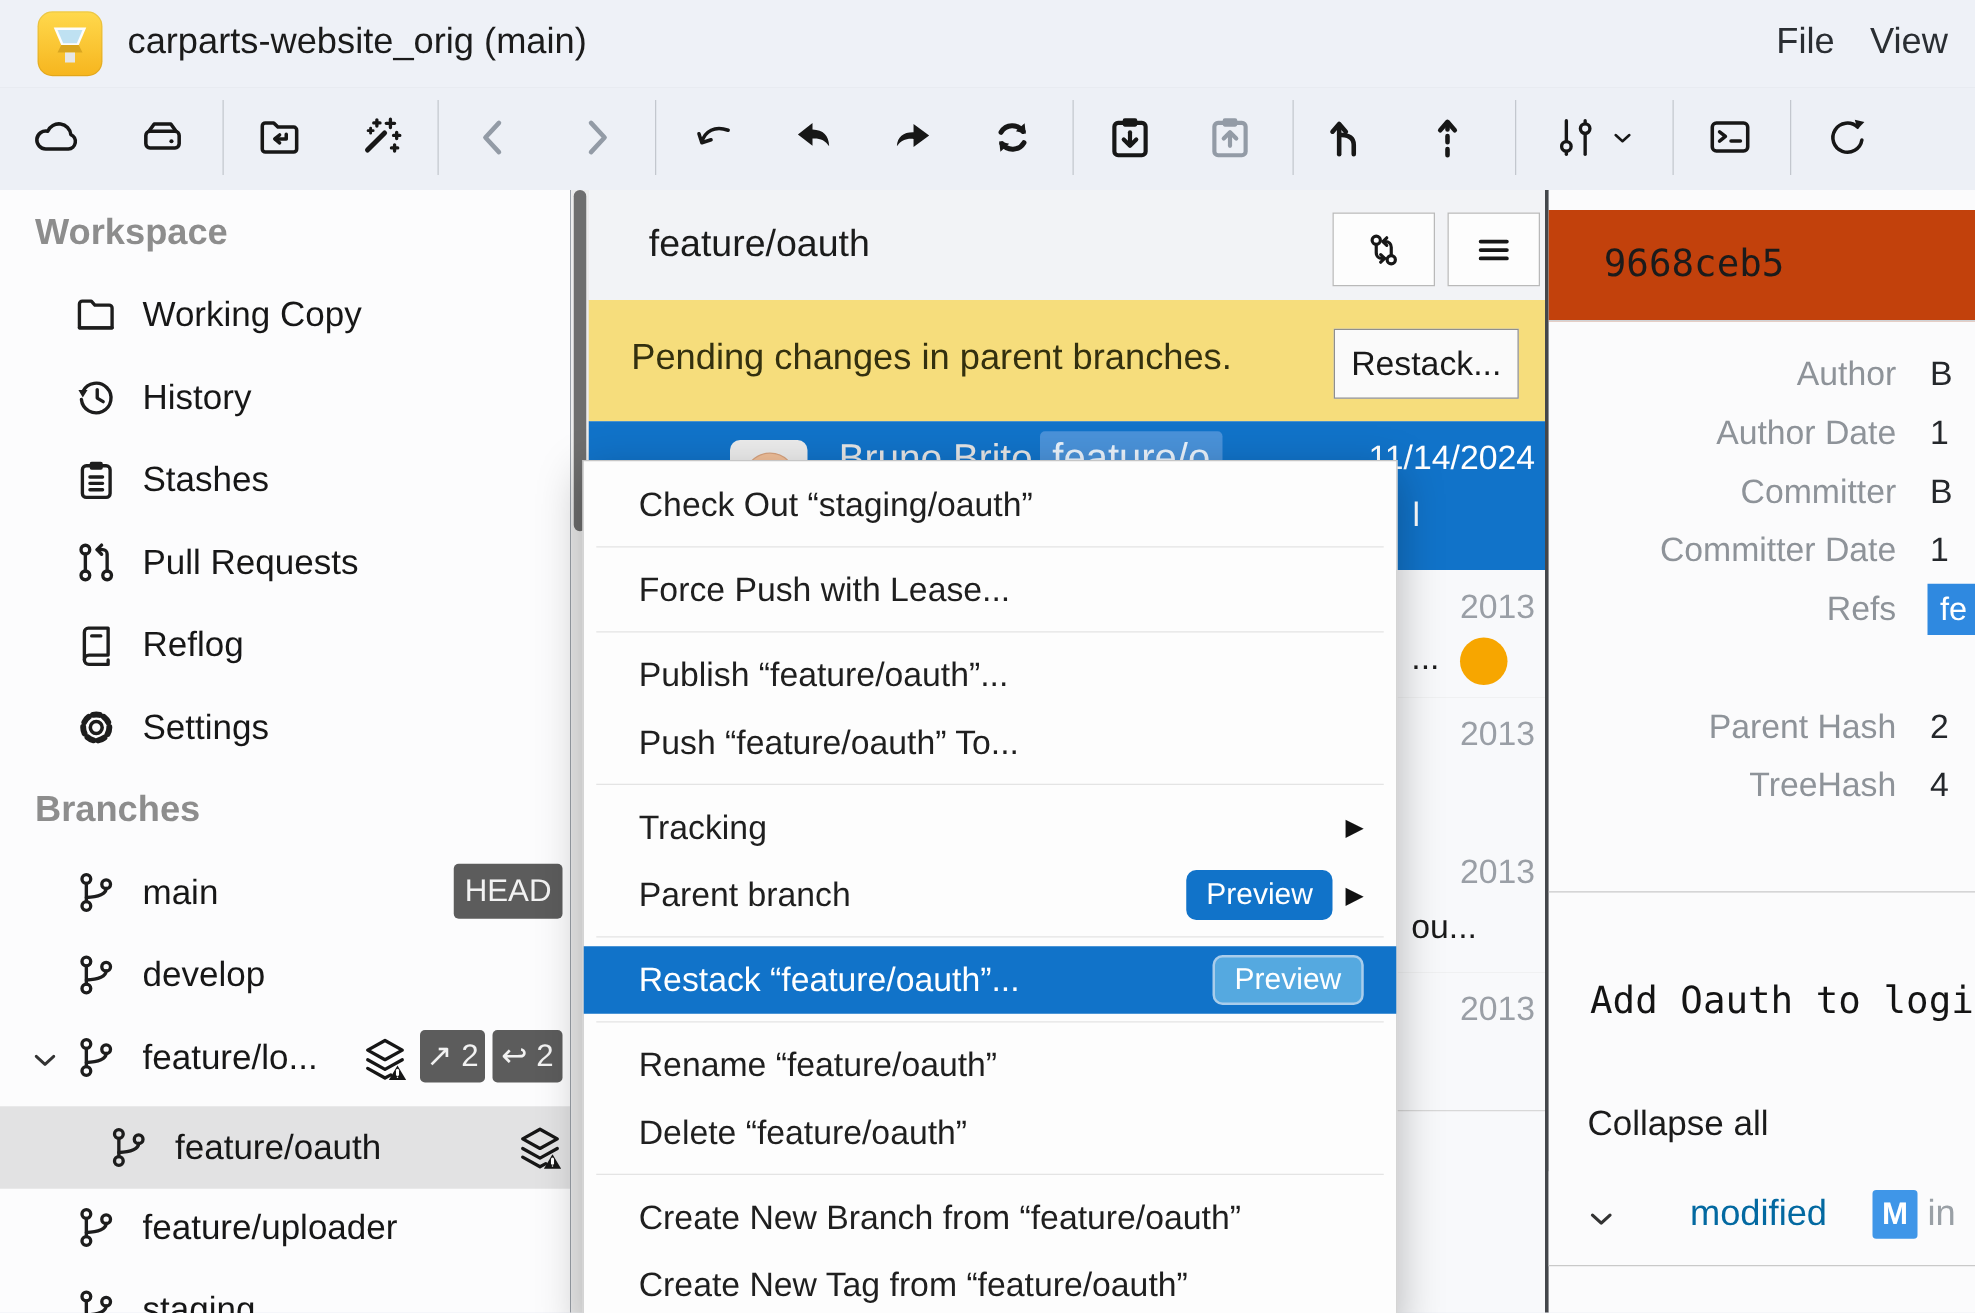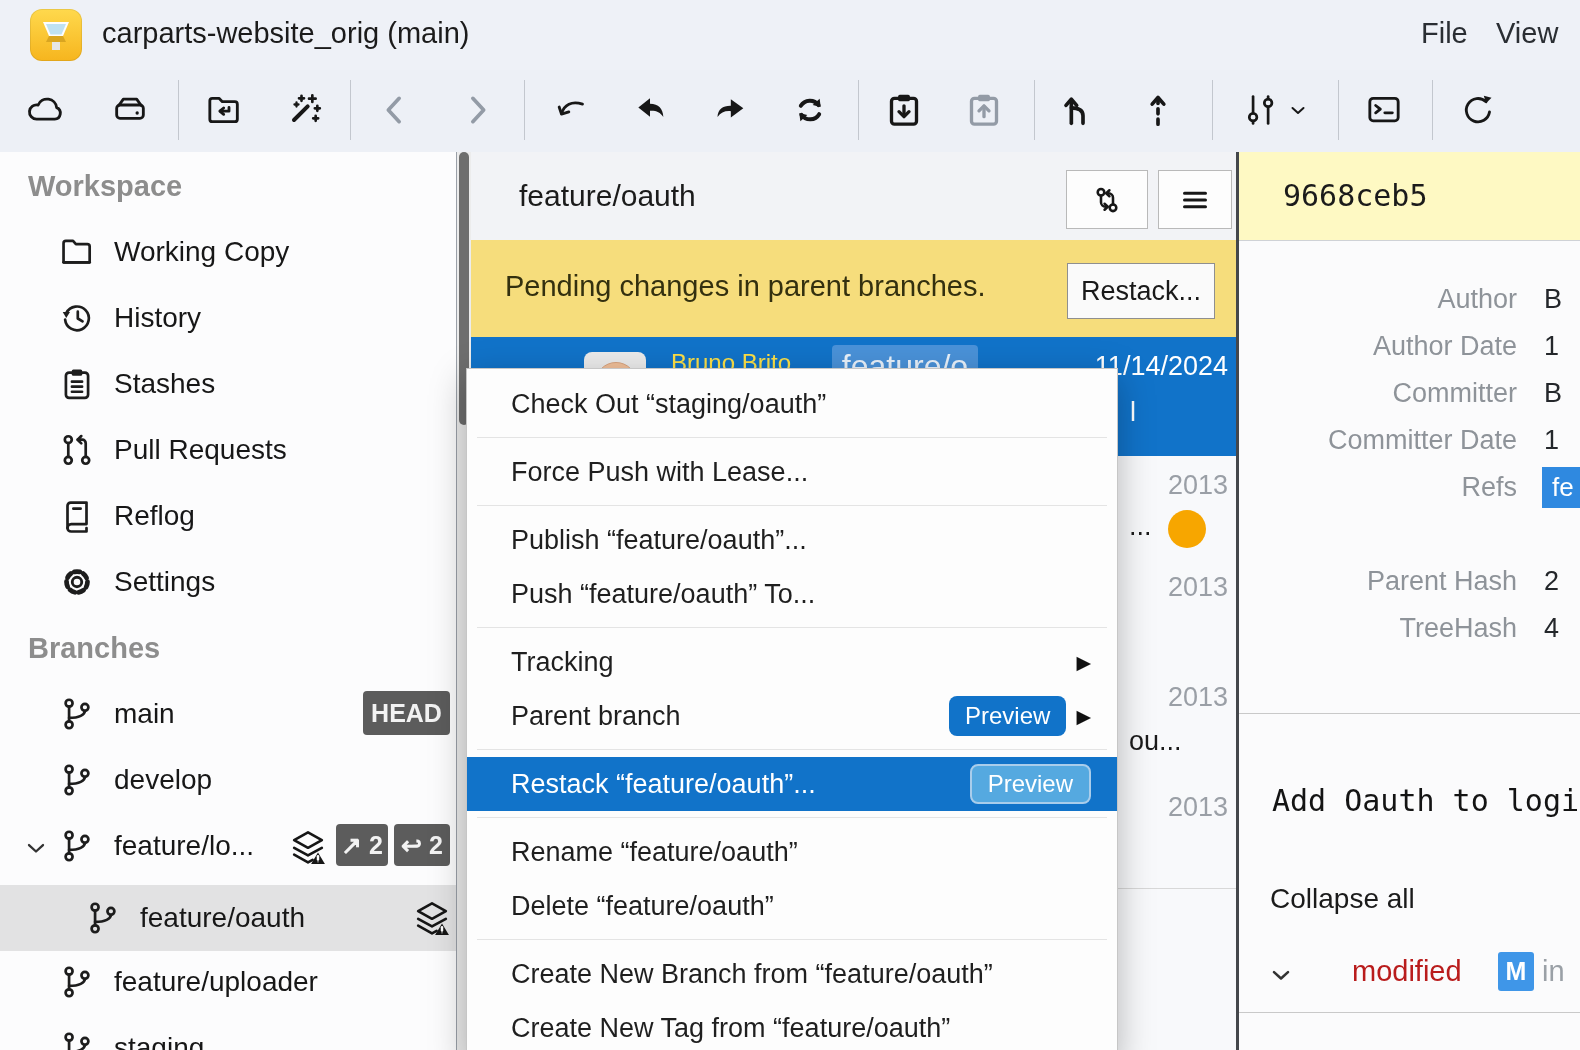--- a/index.html
+++ b/index.html
@@ -21,21 +21,21 @@
   .tb-btn.dis .fil{fill:#939ba6}
   .tb-sep{top:10px;width:1px;height:60px;background:#c3c7ce}
   
   #sidebar{left:0;top:152px;width:456px;height:898px;background:#fcfcfd;border-right:1px solid #9aa0a8;}
   .sb-head{left:28px;font-size:29px;font-weight:bold;color:#8d8d8d}
   .sb-item{left:0;width:456px;height:56px;display:flex;align-items:center}
   .sb-item .ico{margin-left:58px;width:38px;height:38px}
   .sb-item .ico svg{width:38px;height:38px;stroke:#1d1d1d;stroke-width:1.7;fill:none;stroke-linecap:round;stroke-linejoin:round}
   .sb-item .lbl{margin-left:18px;font-size:28px;color:#171717;white-space:nowrap}
   .sb-item.sel{background:#e2e2e3}
-  .badge{background:#5c5c5c;color:#f2f2f2;border-radius:4px;font-size:25px;font-weight:bold;
+  .badge{background:#5c5c5c;color:#f2f2f2;border-radius:4px;font-size:25px;font-weight:normal;
     display:flex;align-items:center;justify-content:center}
   .chev{position:absolute;left:22px;width:28px;height:28px}
   .chev svg{width:28px;height:28px;stroke:#333;stroke-width:2;fill:none;stroke-linecap:round;stroke-linejoin:round}
   .layers{width:40px;height:40px}
   .layers svg{width:40px;height:40px;stroke:#161616;stroke-width:1.7;fill:none;stroke-linecap:round;stroke-linejoin:round}
   
   #main{left:457px;top:152px;width:779px;height:898px;background:#f8f9fb;}
   #vscroll{left:0;top:0;width:14px;height:898px;background:#ececec;border-right:1px solid #d9d9d9}
   #vthumb{left:2px;top:0;width:10px;height:273px;background:#6e6e6e;border-radius:5px}
   #br-header{left:14px;top:0;width:765px;height:88px;background:#f2f3f6;border-bottom:1px solid #cfd2d6;}
@@ -48,52 +48,52 @@
     font-size:27px;color:#191919;display:flex;align-items:center;justify-content:center}
   
   .commit-row{left:14px;width:765px;border-bottom:1px solid #d8d8d8;background:#f8f9fb}
   .commit-row.sel{background:#1173c9;border-bottom:none}
   .c-date{position:absolute;right:8px;top:14px;font-size:27px;color:#9a9fa6}
   .commit-row.sel .c-date{color:#fff}
   .c-tail{position:absolute;font-size:27px;color:#1b1b1b}
   .dot{position:absolute;width:38px;height:38px;border-radius:50%;background:#f7a600}
   #avatar{left:113px;top:15px;width:62px;height:58px;border-radius:8px;background:#ececec;overflow:hidden}
   #avatar .face{position:absolute;left:11px;top:10px;width:40px;height:40px;border-radius:50%;background:#f2c09a;border:1px solid #d8a37e}
-  #c-author{left:200px;top:12px;font-size:24px;color:#fde047;white-space:nowrap}
+  #c-author{left:200px;top:12px;font-size:31px;color:#e5e5e5;white-space:nowrap}
   #c-ref{left:361px;top:8px;width:146px;height:42px;background:#4a92d9;border-radius:4px;overflow:hidden;
     color:#eaf3fc;font-size:32px;display:flex;align-items:center;justify-content:center;white-space:nowrap}
   
   #ctxmenu{left:466px;top:368px;width:652px;height:692px;background:#fdfdfd;border:1px solid #c6c6c6;
     box-shadow:0 10px 34px rgba(0,0,0,.28);padding-top:8px;box-sizing:border-box}
   .mi{position:relative;height:54px;display:flex;align-items:center;padding:0 26px 0 44px;font-size:27px;color:#1f1f1f}
   .mi .grow{flex:1}
   .mi .sub{font-size:19px;color:#111;margin-left:10px}
   .msep{height:14px;position:relative}
   .msep::after{content:"";position:absolute;left:10px;right:10px;top:6px;height:1px;background:#e4e4e4}
   .mi.hl{background:#1173c9;color:#fff}
   .pv{background:#1173c9;color:#fff;border-radius:8px;font-size:24px;height:40px;padding:0 16px;
     display:flex;align-items:center;justify-content:center}
   .mi.hl .pv{background:#55a9e0;border:2px solid #a9cdeb;box-sizing:border-box}
   
   #rborder{left:1236px;top:152px;width:3px;height:898px;background:#44474b}
   #rpanel{left:1239px;top:152px;width:341px;height:898px;background:#fbfbfc;}
-  #rp-header{left:0;top:0;width:341px;height:88px;background:#fef9c3;border-bottom:1px solid #cfd2d6}
+  #rp-header{left:0;top:16px;width:341px;height:88px;background:#c2410c;border-bottom:1px solid #cfd2d6}
   #rp-hash{left:44px;top:26px;font-size:30px;color:#1b1b1b;font-family:"DejaVu Sans Mono",monospace}
   .drow{left:0;width:341px;height:47px}
   .dlabel{position:absolute;right:63px;top:8px;font-size:27px;color:#8e9399;white-space:nowrap}
   .dvalue{position:absolute;left:305px;top:8px;font-size:27px;color:#24272b;white-space:nowrap}
   .refbadge{position:absolute;left:303px;top:3px;height:41px;padding:0 10px;background:#2f89e0;color:#fff;
     font-size:26px;display:flex;align-items:center}
   .rdiv{left:0;width:341px;height:1px;background:#c9c9c9}
   #rp-msg{left:33px;top:631px;font-size:30px;color:#141414;font-family:"DejaVu Sans Mono",monospace;white-space:nowrap}
   #rp-collapse{left:31px;top:731px;font-size:28px;color:#1b1b1b}
   #file-row{left:0;top:785px;width:341px;height:75px;background:#fbfbfc;border-bottom:1px solid #c9c9c9}
   #file-chev{position:absolute;left:28px;top:24px}
   #file-chev svg{width:28px;height:28px;stroke:#333;stroke-width:2.2;fill:none;stroke-linecap:round;stroke-linejoin:round}
-  #file-status{position:absolute;left:113px;top:18px;font-size:29px;color:#b91c1c}
+  #file-status{position:absolute;left:113px;top:18px;font-size:29px;color:#0369a1}
   #m-badge{position:absolute;left:259px;top:15px;width:36px;height:39px;background:#3f96e8;color:#fff;
     font-size:25px;font-weight:bold;display:flex;align-items:center;justify-content:center;border-radius:3px}
   #file-name{position:absolute;left:303px;top:18px;font-size:29px;color:#9aa0a6;white-space:nowrap}
 </style>
 </head>
 <body>
 
 <div id="titlebar" class="abs">
   <div id="appicon" class="abs">
     <svg viewBox="0 0 52 52" style="width:52px;height:52px">

